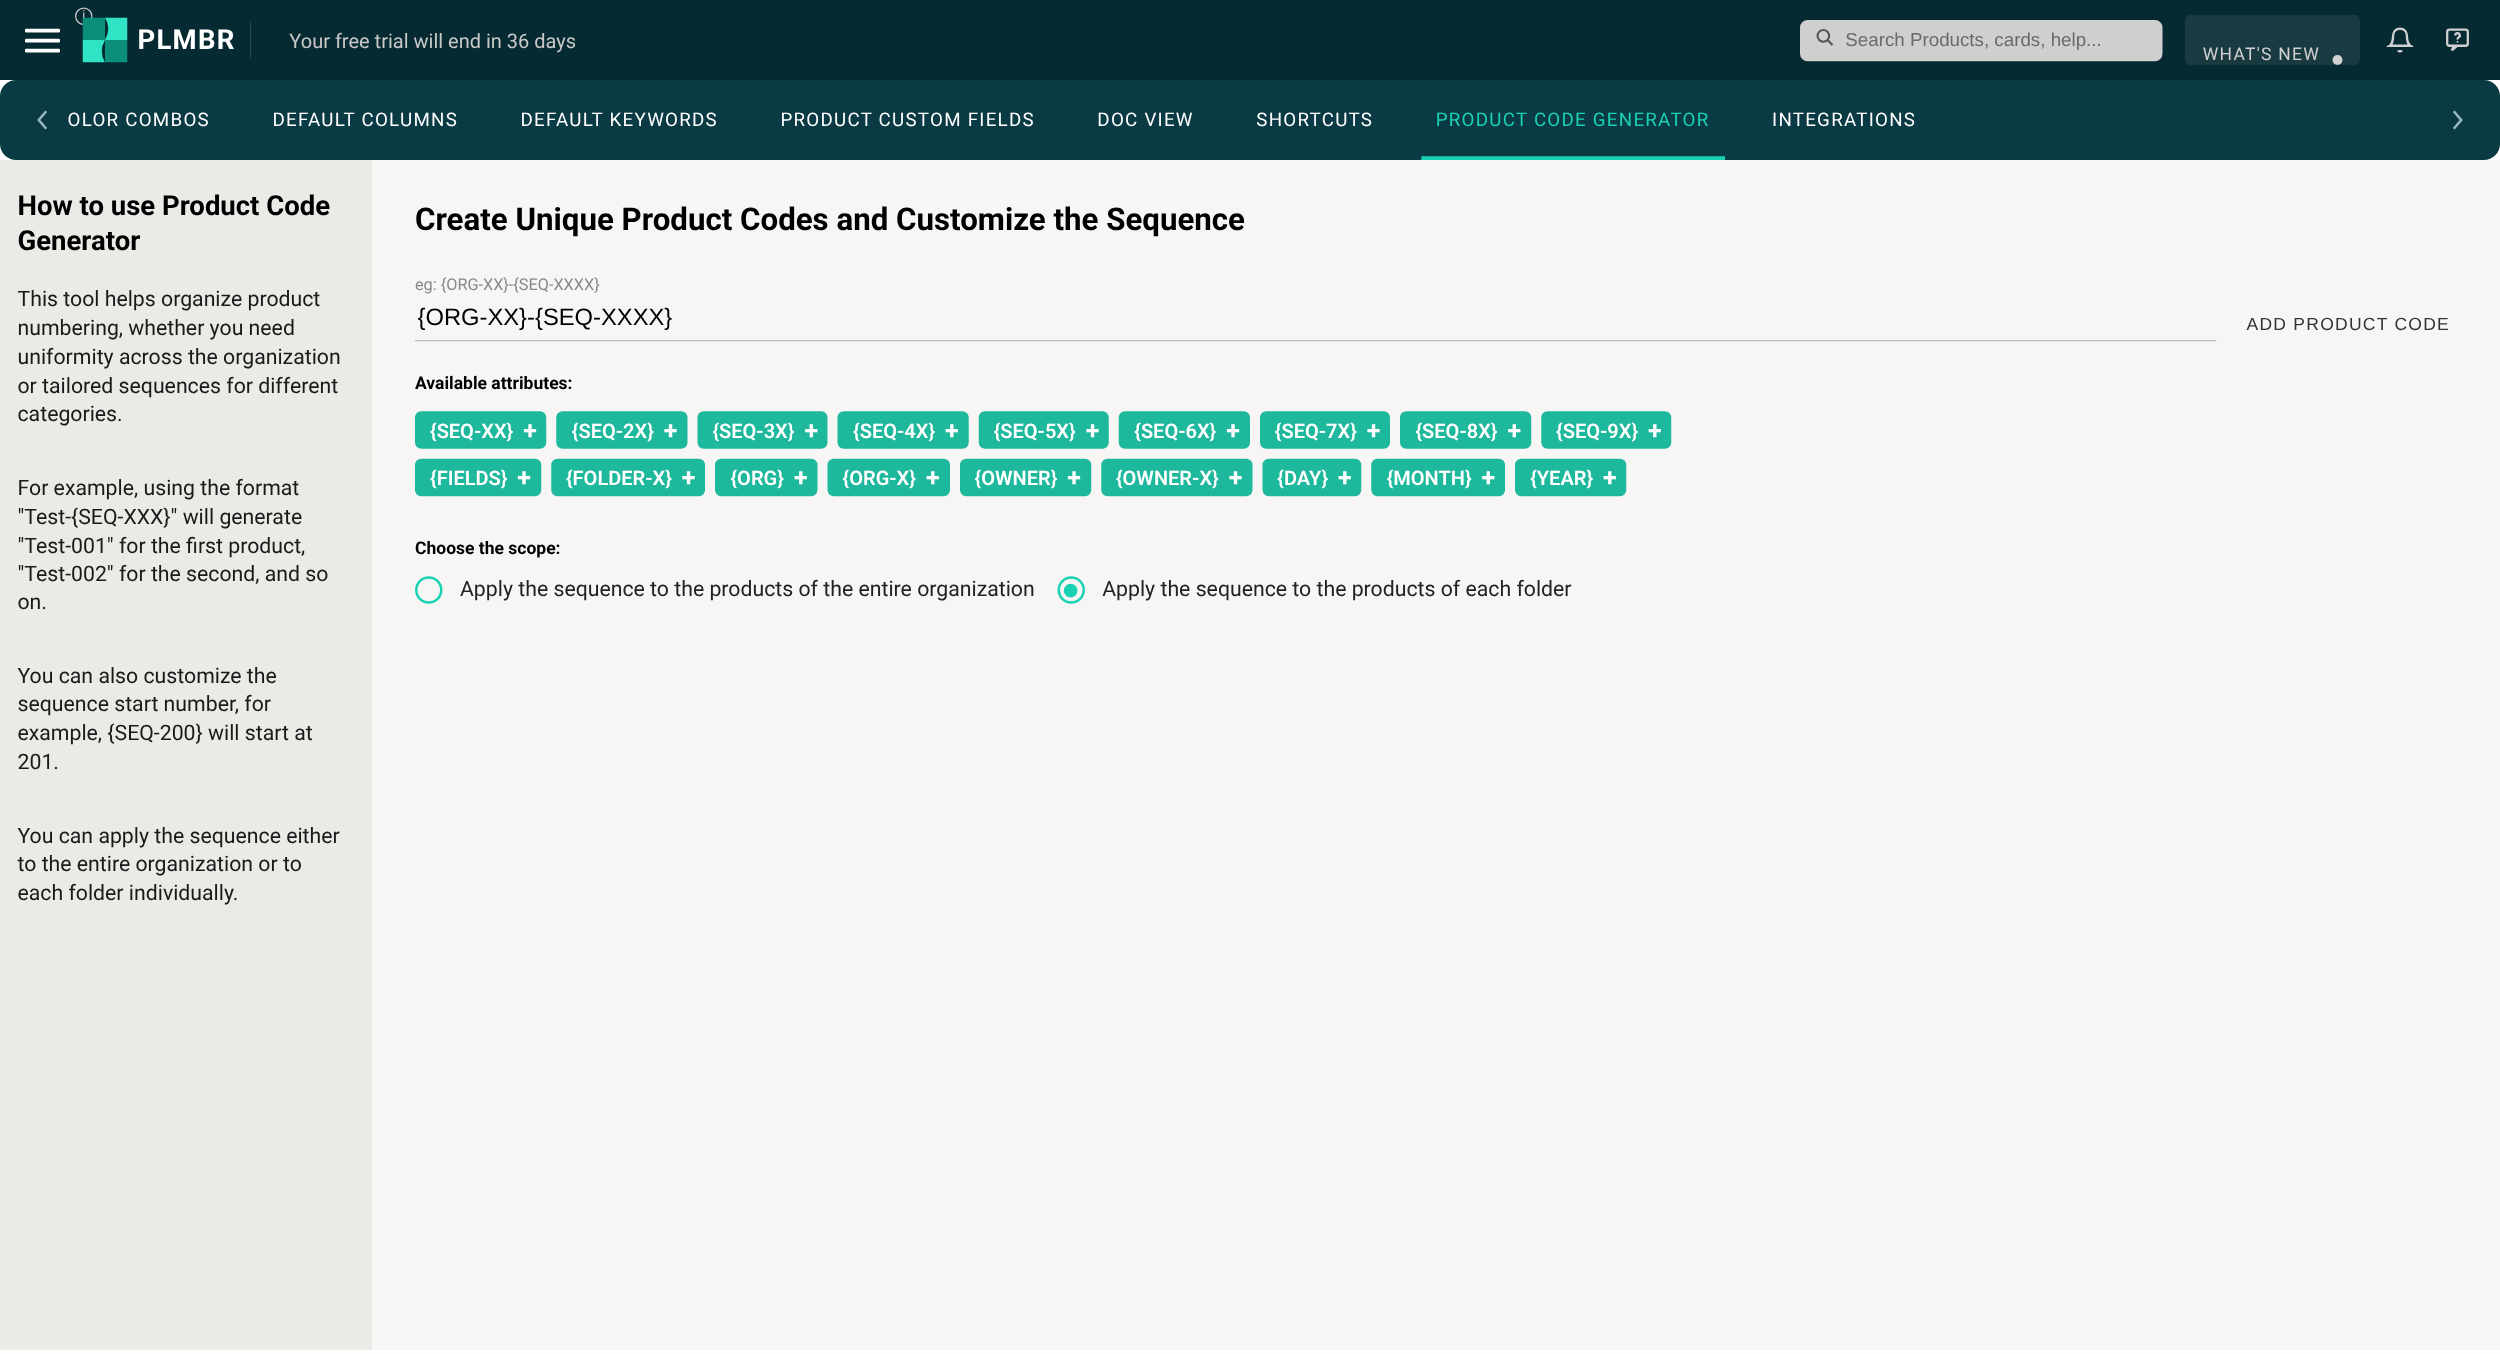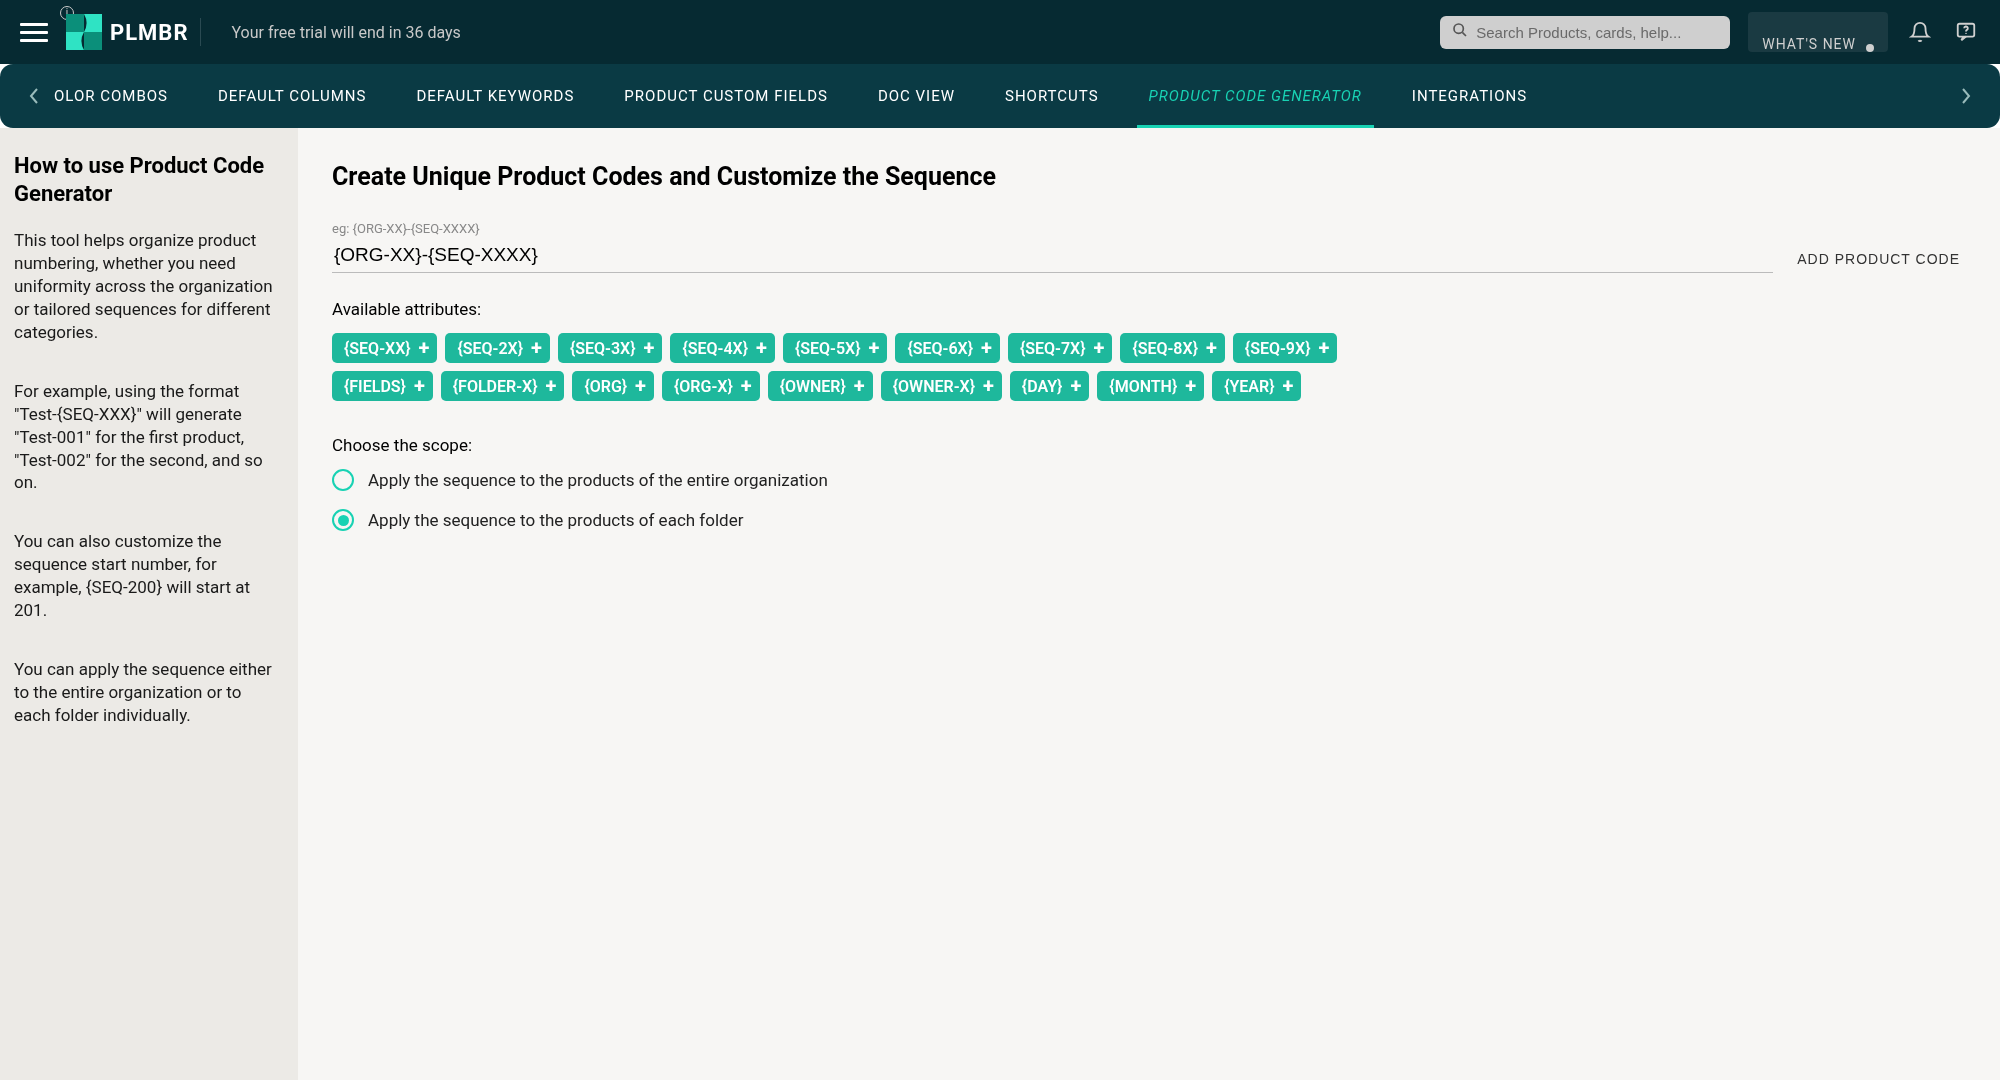--- a/index.html
+++ b/index.html
@@ -84,21 +84,21 @@
     gap: 50px;
     padding: 0 8px;
     height: 100%;
   }
   .nav-item {
     color: #fff; font-size: 15px; letter-spacing: 1px;
     white-space: nowrap; cursor: pointer;
     height: 100%; display: flex; align-items: center;
     position: relative;
   }
-  .nav-item.active { color: #18d2b3; font-style: italic; }
+  .nav-item.active { color: #18d2b3; }
   .nav-item.active::after {
     content: ""; position: absolute; left: -12px; right: -12px; bottom: 0;
     height: 3px; background: #18d2b3;
   }
 
   
   .page {
     display: flex;
     height: calc(100% - 131px);
   }
@@ -129,35 +129,35 @@
     font-size: 19px; padding: 4px 0 6px 2px;
     outline: none;
   }
   .add-code-btn {
     color: #333; font-size: 14px; letter-spacing: 1px;
     background: none; border: none; cursor: pointer;
     padding-bottom: 6px;
     white-space: nowrap;
   }
 
-  .section-label { font-size: 17px; font-weight: 400; margin-bottom: 14px; }
+  .section-label { font-size: 14px; font-weight: 700; margin-bottom: 14px; }
 
   .chips { display: flex; flex-wrap: wrap; gap: 8px; margin-bottom: 34px; max-width: 1080px; }
   .chip {
     background: #1eb89c;
     color: #fff;
     border-radius: 5px;
     padding: 5px 8px 5px 12px;
     font-size: 16px; font-weight: 600;
     display: inline-flex; align-items: center; gap: 8px;
     cursor: pointer;
   }
   .chip .plus { font-size: 20px; font-weight: 700; line-height: 1; }
 
-  .radio-group { display: flex; flex-direction: column; gap: 18px; margin-top: 6px; }
+  .radio-group { display: flex; flex-direction: row; gap: 18px; margin-top: 6px; }
   .radio-row { display: flex; align-items: center; gap: 14px; cursor: pointer; }
   .radio-outer {
     width: 22px; height: 22px; border: 2.5px solid #18d2b3; border-radius: 50%;
     display: flex; align-items: center; justify-content: center;
   }
   .radio-inner { width: 11px; height: 11px; border-radius: 50%; background: #18d2b3; display: none; }
   .radio-row.selected .radio-inner { display: block; }
   .radio-label { font-size: 17px; color: #222; }
 </style>
 </head>

